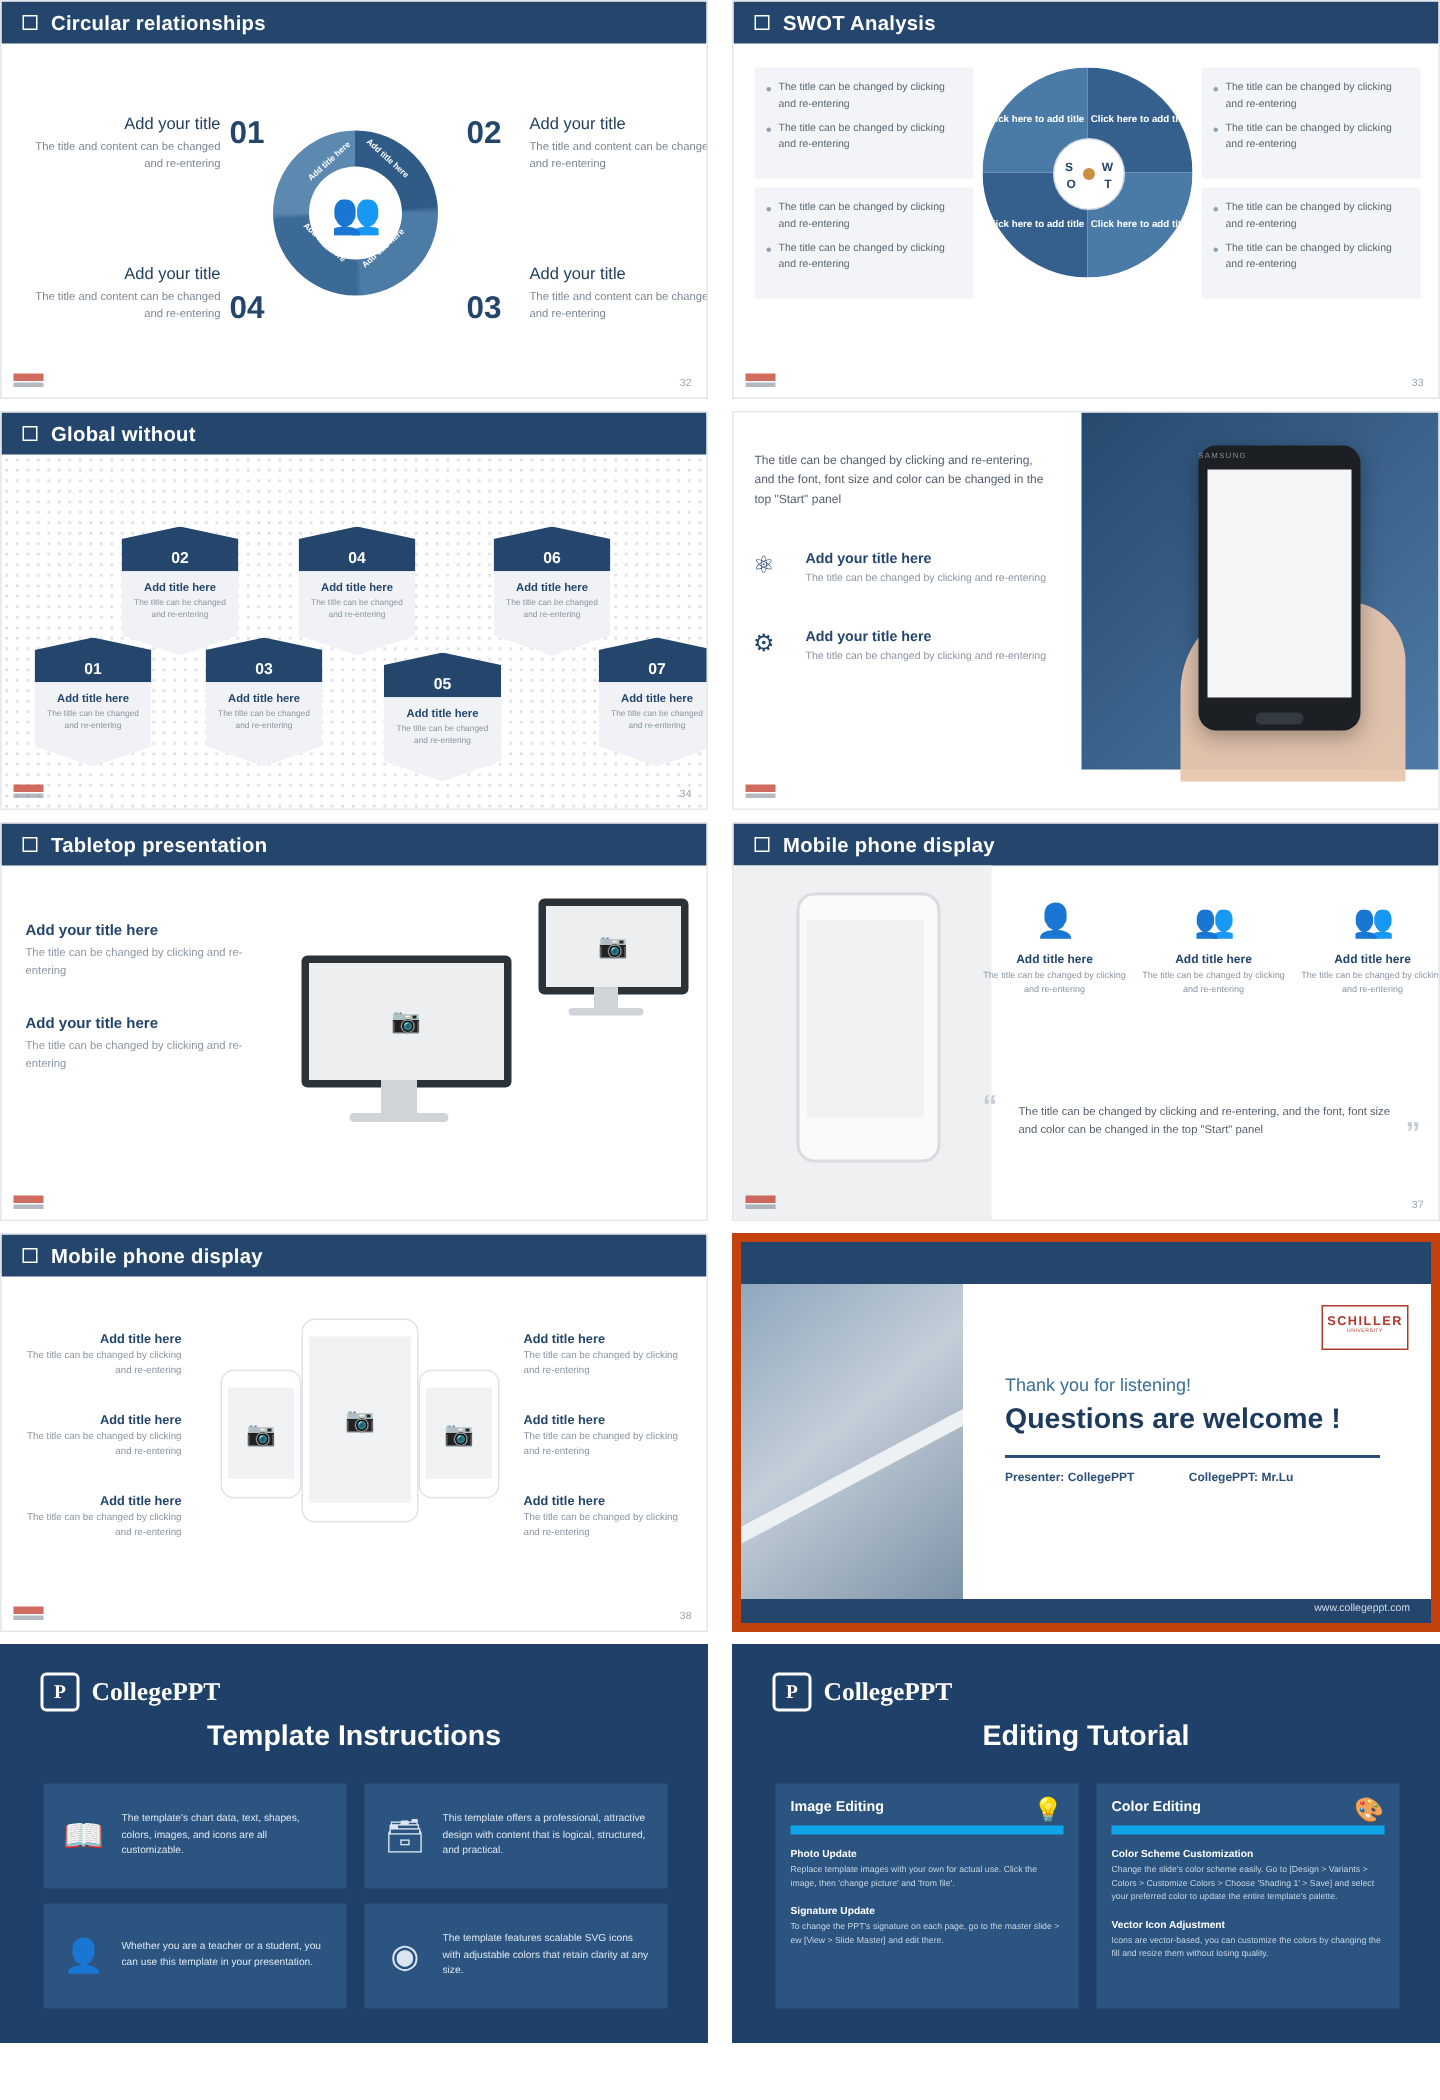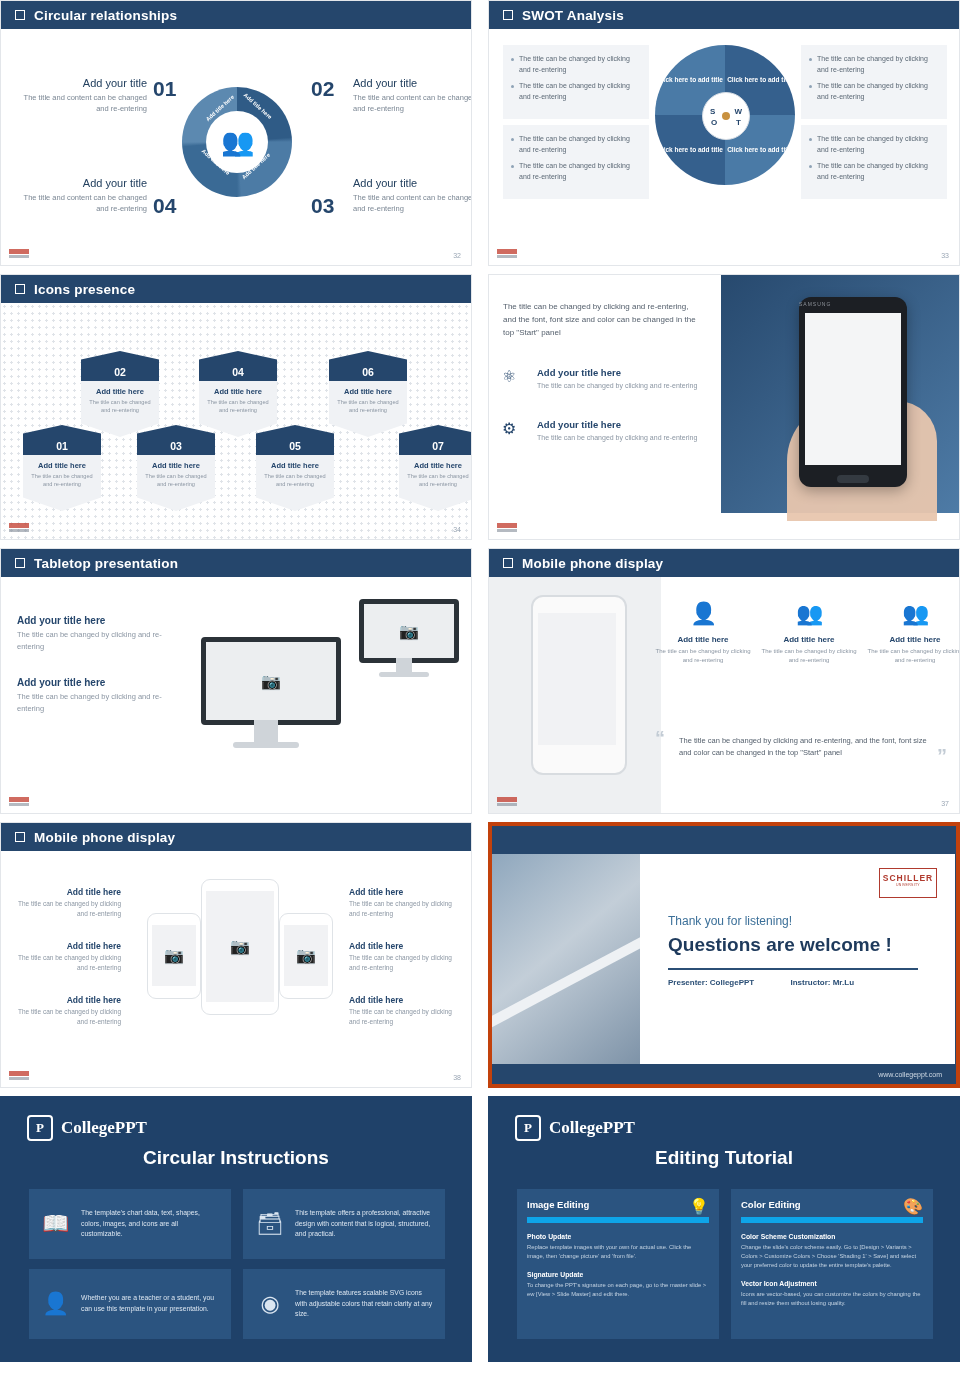--- a/index.html
+++ b/index.html
@@ -95,21 +95,21 @@
   
   .mp{position:absolute;background:#ffffff;border:1.5px solid #dfe3e7;border-radius:9px;}
   .mp .s{position:absolute;left:4px;top:11px;right:4px;bottom:12px;background:#f1f2f4;display:flex;align-items:center;justify-content:center;}
   .s7t{position:absolute;width:104px;}
   .s7t .h{font-size:8.5px;font-weight:bold;color:#25466c;}
   .s7t .p{font-size:6.5px;color:#8b96a3;line-height:1.5;margin-top:2px;}
   .s7t.r{text-align:left;}
   .s7t.l{text-align:right;}
 
   
-  .s8{position:relative;width:472px;height:266px;background:#25466c;border:4px solid #c2410c;box-sizing:border-box;overflow:hidden;}
+  .s8{position:relative;width:472px;height:266px;background:#25466c;border:6px solid #c2410c;box-sizing:border-box;overflow:hidden;}
   .s8photo{position:absolute;left:0;top:28px;width:148px;height:210px;background:linear-gradient(140deg,#8fa7bd 0%,#c3ced8 45%,#7e93a8 100%);}
   .s8photo:after{content:"";position:absolute;left:-20px;top:120px;width:200px;height:10px;background:#eef1f4;transform:rotate(-28deg);}
   .s8card{position:absolute;left:148px;top:28px;width:315px;height:210px;background:#ffffff;}
   .s8card .ty{position:absolute;left:28px;top:60px;font-size:12px;color:#3b6f98;}
   .s8card .q{position:absolute;left:28px;top:80px;font-size:19px;font-weight:bold;color:#1e3a5c;}
   .s8card .line{position:absolute;left:28px;top:114px;width:250px;height:1.5px;background:#2b4f76;}
   .s8card .meta{position:absolute;left:28px;top:124px;font-size:8px;font-weight:bold;color:#2b4f76;}
   .s8card .meta span{margin-right:34px;}
   .s8stamp{position:absolute;right:18px;top:14px;width:58px;height:30px;border:1.5px solid #b03a2e;box-sizing:border-box;text-align:center;}
   .s8stamp .n{font-size:8.5px;font-weight:bold;color:#b03a2e;letter-spacing:1px;margin-top:4px;}
@@ -225,21 +225,21 @@
     <div class="logo-mini">
           <div class="b1"></div>
           <div class="b2"></div>
         </div>
     <div class="pg">33</div>
   </div>
 
   <div class="slide">
     <div class="slide-head">
       <span class="sq"></span>
-      <span class="t">Icons presence</span>
+      <span class="t">Global without</span>
     </div>
     <div class="body">
       <div class="mapbg"></div>
       <div class="hex" style="left:22px;top:122px;">
         <div class="cap">01</div>
         <div class="bd">
               <div class="t">Add title here</div>
               <div class="d">The title can be changed and re-entering</div>
             </div>
       </div>
@@ -257,21 +257,21 @@
               <div class="d">The title can be changed and re-entering</div>
             </div>
       </div>
       <div class="hex" style="left:198px;top:48px;">
         <div class="cap">04</div>
         <div class="bd">
               <div class="t">Add title here</div>
               <div class="d">The title can be changed and re-entering</div>
             </div>
       </div>
-      <div class="hex" style="left:255px;top:122px;">
+      <div class="hex" style="left:255px;top:132px;">
         <div class="cap">05</div>
         <div class="bd">
               <div class="t">Add title here</div>
               <div class="d">The title can be changed and re-entering</div>
             </div>
       </div>
       <div class="hex" style="left:318px;top:48px;padding-left:10px;">
         <div class="cap">06</div>
         <div class="bd">
               <div class="t">Add title here</div>
@@ -445,32 +445,32 @@
     <div class="s8card">
       <div class="s8stamp">
         <div class="n">SCHILLER</div>
         <div class="u">UNIVERSITY</div>
       </div>
       <div class="ty">Thank you for listening!</div>
       <div class="q">Questions are welcome !</div>
       <div class="line"></div>
       <div class="meta">
         <span>Presenter: CollegePPT</span>
-        <span>Instructor: Mr.Lu</span>
+        <span>CollegePPT: Mr.Lu</span>
       </div>
     </div>
     <div class="s8url">www.collegeppt.com</div>
   </div>
 
   <div class="panel">
     <div class="brand">
       <span class="mark">P</span>
       <span class="nm">CollegePPT</span>
     </div>
-    <h2>Circular Instructions</h2>
+    <h2>Template Instructions</h2>
     <div class="cards">
       <div class="card">
         <span class="ic">📖</span>
         <span class="tx">The template's chart data, text, shapes, colors, images, and icons are all customizable.</span>
       </div>
       <div class="card">
         <span class="ic">🗃</span>
         <span class="tx">This template offers a professional, attractive design with content that is logical, structured, and practical.</span>
       </div>
       <div class="card">

